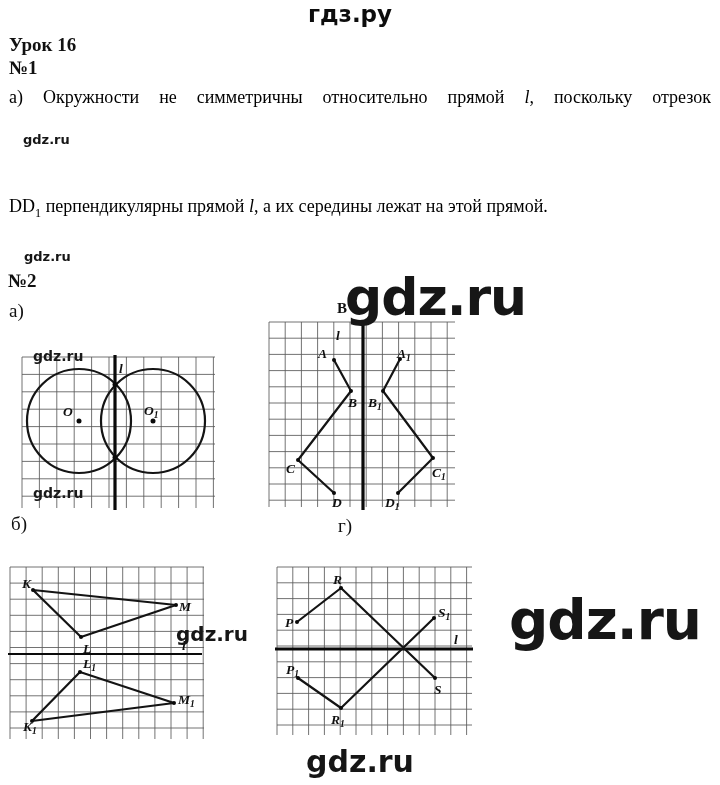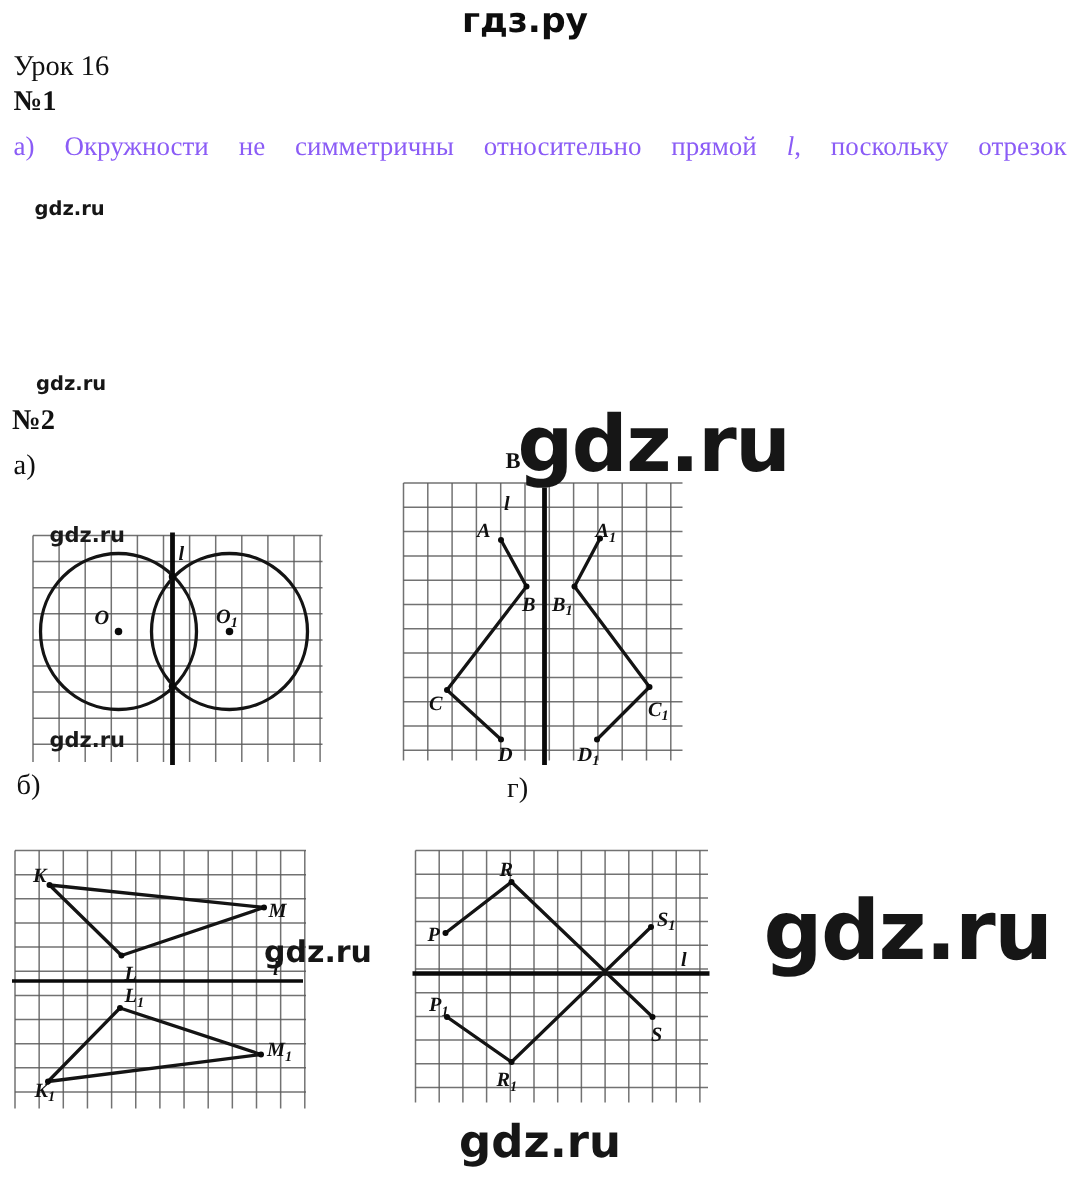--- a/index.html
+++ b/index.html
@@ -1,24 +1,24 @@
 <!DOCTYPE html>
 <html><head>
 <meta charset="utf-8">
 <style>
   html,body{margin:0;padding:0;}
   body{width:720px;height:785px;background:#ffffff;position:relative;overflow:hidden;
        font-family:"Liberation Serif",serif;color:#111;}
   .abs{position:absolute;}
   .site-header{top:1px;left:0;width:700px;text-align:center;
        font-family:"DejaVu Sans",sans-serif;font-weight:bold;font-size:23px;color:#0d0d0d;}
-  .h-lesson{left:9px;top:34px;font-size:19px;font-weight:normal;}
+  .h-lesson{left:9px;top:34px;font-size:19px;font-weight:bold;}
   .h-num1{left:9px;top:57px;font-size:19px;font-weight:bold;}
   .h-num2{left:8px;top:270px;font-size:19px;font-weight:bold;}
-  .para{left:9px;width:702px;font-size:18px;line-height:22px;color:#8b5cf6;}
+  .para{left:9px;width:702px;font-size:18px;line-height:22px;color:#000000;}
   .para-a{top:86px;}
   .para-b{top:148px;}
   .para-v{top:195px;}
   .tline{min-height:22px;}
   .tline.just{text-align:justify;text-align-last:justify;}
   .it{font-style:italic;}
   sub{font-size:68%;line-height:0;}
   .wm{font-family:"DejaVu Sans",sans-serif;font-weight:bold;color:#161616;line-height:1;z-index:6;}
   .wm-s1{left:23px;top:133px;font-size:13px;}
   .wm-s2{left:24px;top:250px;font-size:13px;}
@@ -51,20 +51,21 @@
 <div class="abs h-lesson">Урок 16</div>
 <div class="abs h-num1">№1</div>
 
 <div class="abs para para-a">
     <div class="tline just"><span>а) Окружности не симметричны относительно прямой </span><span class="it">l</span><span>, поскольку отрезок</span></div>
   </div>
 <div class="abs wm wm-s1">gdz.ru</div>
 <div class="abs para para-b">
   </div>
 <div class="abs para para-v">
+    <div class="tline"><span>DD</span><sub>1</sub><span> перпендикулярны прямой </span><span class="it">l</span><span>, а их середины лежат на этой прямой.</span></div>
   </div>
 <div class="abs wm wm-s2">gdz.ru</div>
 
 <div class="abs h-num2">№2</div>
 <div class="abs wm wm-big1">gdz.ru</div>
 
 <div class="abs fig-label lbl-a">а)</div>
 <div class="abs fig-label lbl-v">В</div>
 
 <div class="abs fig" style="left: 18px; top: 342px; width: 200px; height: 172px;">

